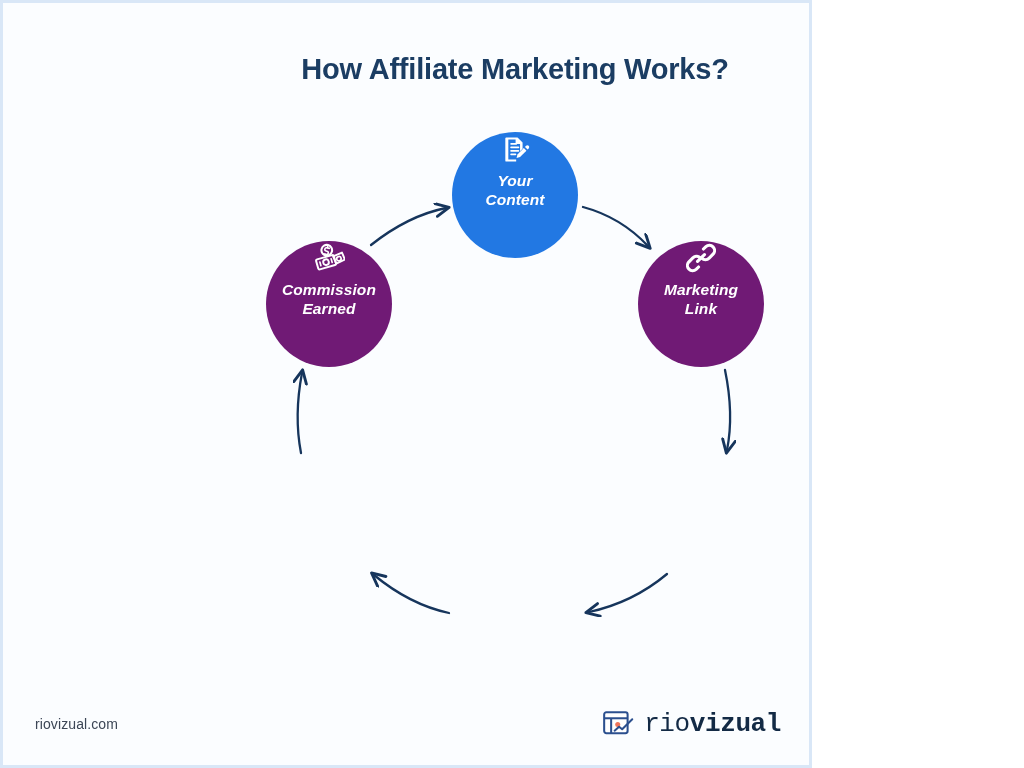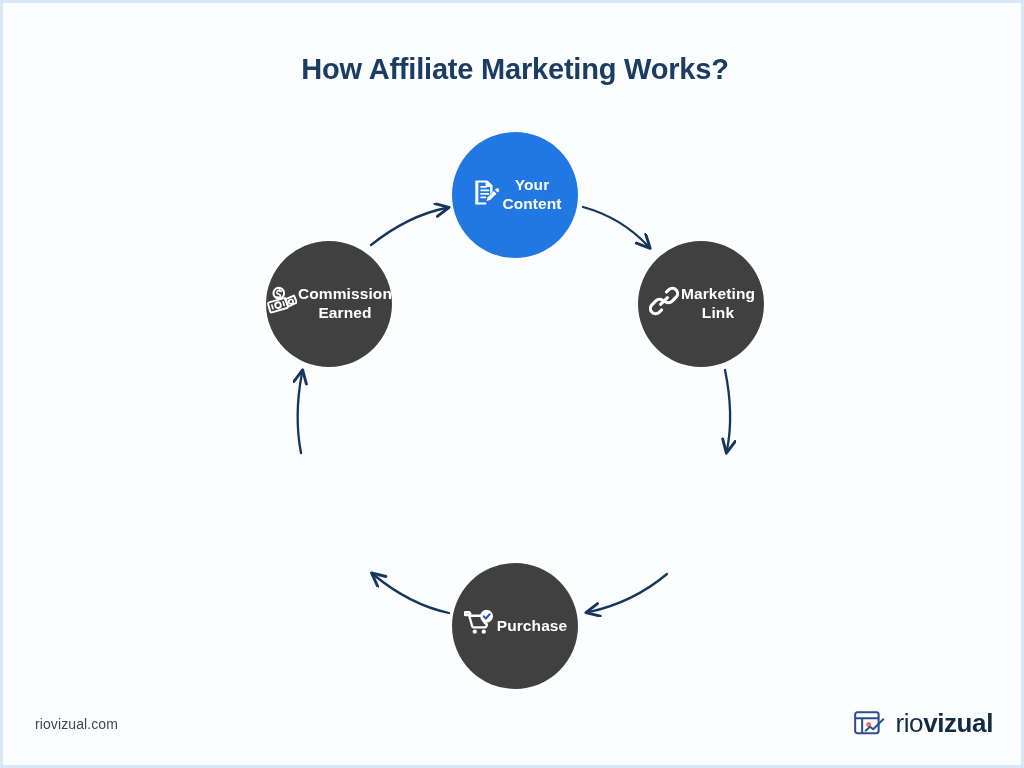--- a/index.html
+++ b/index.html
@@ -7,21 +7,21 @@
 
   html, body {
     width: 1024px;
     height: 768px;
     overflow: hidden;
     font-family: "Liberation Sans", sans-serif;
   }
 
   #canvas {
     position: relative;
-    width: 1024px;
+    width: 812px;
     height: 768px;
     background: #fbfdff;
     border: 3px solid #d9e7f7;
     overflow: hidden;
   }
 
   
   #page-title {
     position: absolute;
     top: 50px;
@@ -50,28 +50,28 @@
     pointer-events: none;
   }
 
   
   .node {
     position: absolute;
     width: 126px;
     height: 126px;
     border-radius: 50%;
     display: flex;
-    flex-direction: row;
+    flex-direction: column;
     align-items: center;
-    justify-content: center;
     color: #ffffff;
     text-align: center;
+    font-style: italic;
   }
   .node.light { background: #2278e3; }
-  .node.dark  { background: #404040; }
+  .node.dark  { background: #701a75; }
 
   .node-icon {
     width: 34px;
     height: 34px;
     margin-bottom: 6px;
     display: flex;
     align-items: center;
     justify-content: center;
   }
   .node-icon svg { display: block; }
@@ -103,20 +103,21 @@
     margin-top: 36px;
   }
 
   #brand-logo {
     position: absolute;
     right: 28px;
     bottom: 26px;
     display: flex;
     align-items: center;
     gap: 9px;
+    font-family: Liberation Mono, monospace;
   }
   #brand-logo-mark { width: 33px; height: 31px; display: block; }
   #brand-logo-text {
     font-size: 26px;
     color: #132a45;
     letter-spacing: -0.4px;
   }
   #brand-logo-text .thin { font-weight: normal; }
   #brand-logo-text .thick { font-weight: bold; }
 </style>
@@ -171,32 +172,20 @@
           <path d="M18.6 6.4l2.6-2.6a5.6 5.6 0 0 1 7.9 7.9l-4.4 4.4a5.6 5.6 0 0 1-7.9 0"></path>
           <path d="M13.4 25.6l-2.6 2.6a5.6 5.6 0 0 1-7.9-7.9l4.4-4.4a5.6 5.6 0 0 1 7.9 0"></path>
           <path d="M12.3 19.7l7.4-7.4" stroke-width="3.3"></path>
         </svg>
       </span>
       <span class="node-label">Marketing
 Link</span>
     </div>
 
 
-    <div class="node dark" id="node-3">
-      <span class="node-icon">
-        <svg viewBox="0 0 32 32" width="31" height="31" fill="#ffffff">
-          <path d="M1.6 4.4h3.4a1.4 1.4 0 0 1 1.35 1.05L7.0 8.0h12.3a7.6 7.6 0 0 0 4.4 8.9l-0.55 2.0a1.5 1.5 0 0 1-1.45 1.1H9.9a1.5 1.5 0 0 1-1.45-1.1L5.2 7.2H1.6a1.4 1.4 0 0 1 0-2.8z" fill="none" stroke="#ffffff" stroke-width="2.4" stroke-linecap="round" stroke-linejoin="round"></path>
-          <circle cx="11.1" cy="24.4" r="2.2"></circle>
-          <circle cx="20.4" cy="24.4" r="2.2"></circle>
-          <circle cx="23.3" cy="8.5" r="6.6"></circle>
-          <path d="M20.3 8.6l2.2 2.3 4.0-4.4" fill="none" stroke="#1e5aa6" stroke-width="2.1" stroke-linecap="round" stroke-linejoin="round"></path>
-        </svg>
-      </span>
-      <span class="node-label">Purchase</span>
-    </div>
 
 
     <div class="node dark" id="node-5">
       <span class="node-icon">
         <svg viewBox="0 0 32 32" width="31" height="31" fill="#ffffff">
           <g transform="rotate(-16 16 16)">
             <rect x="2.0" y="13.4" width="19.0" height="10.6" rx="1.4" fill="none" stroke="#ffffff" stroke-width="2.0"></rect>
             <circle cx="11.5" cy="18.7" r="2.9" fill="none" stroke="#ffffff" stroke-width="2.0"></circle>
             <rect x="4.6" y="15.9" width="1.7" height="5.6" rx="0.8"></rect>
             <rect x="16.7" y="15.9" width="1.7" height="5.6" rx="0.8"></rect>

